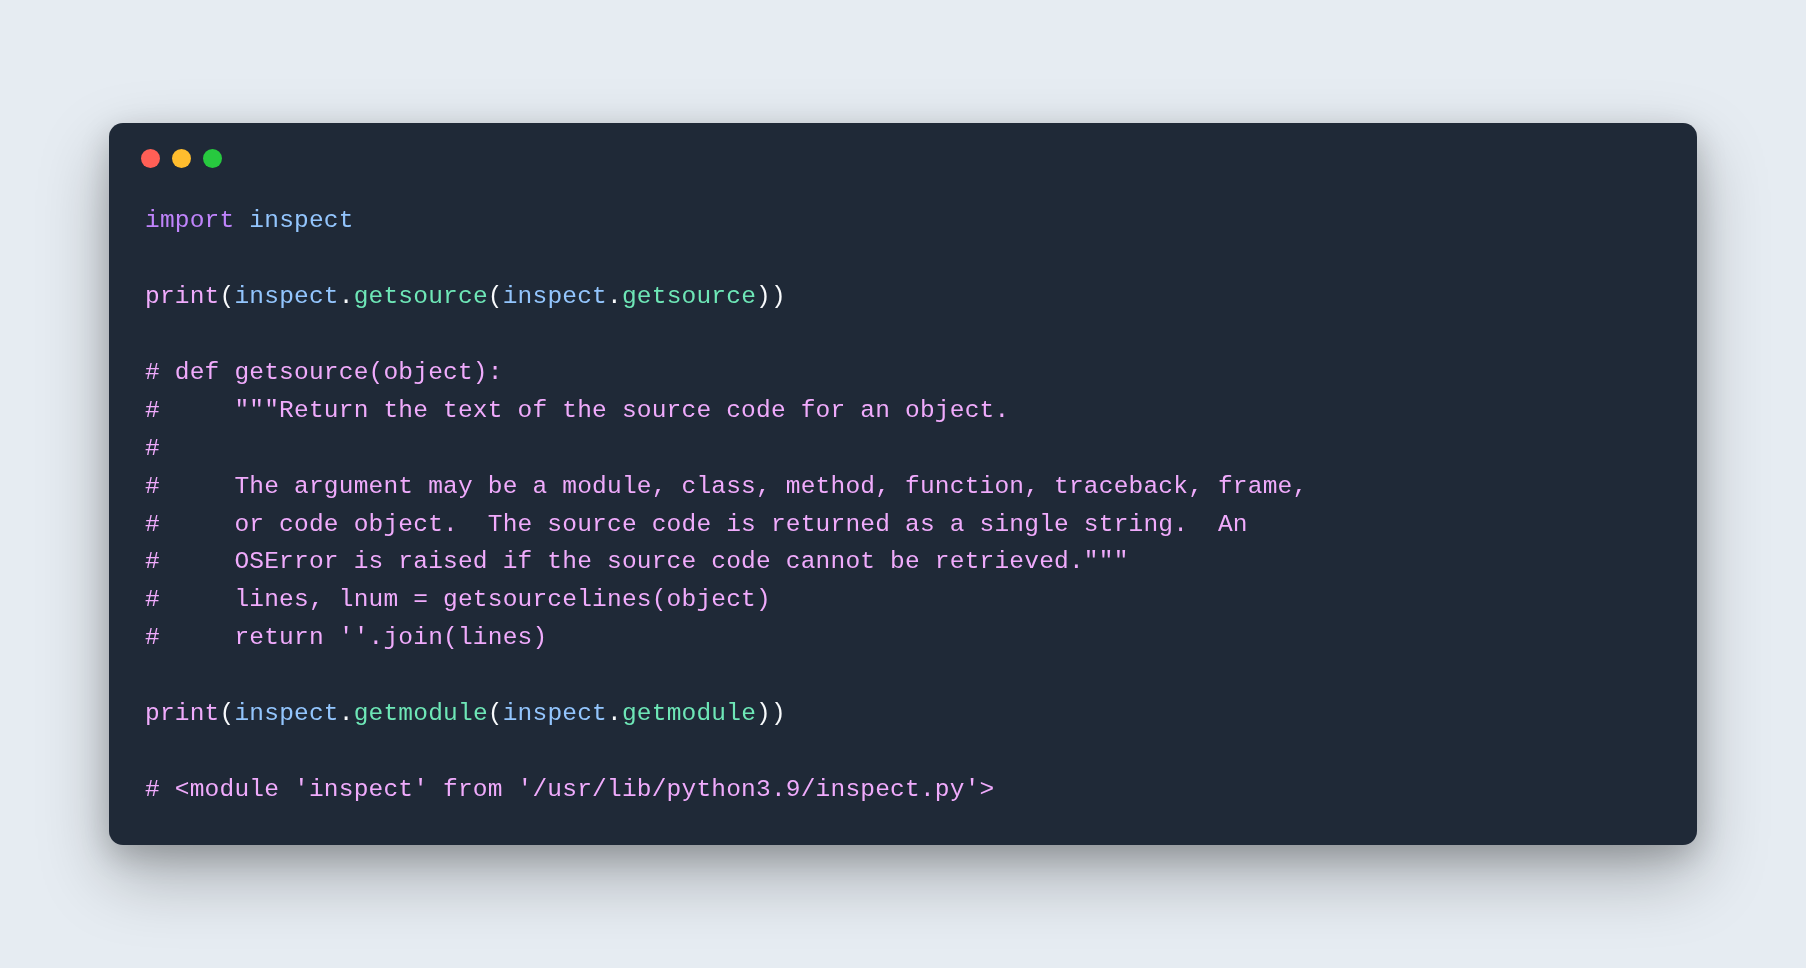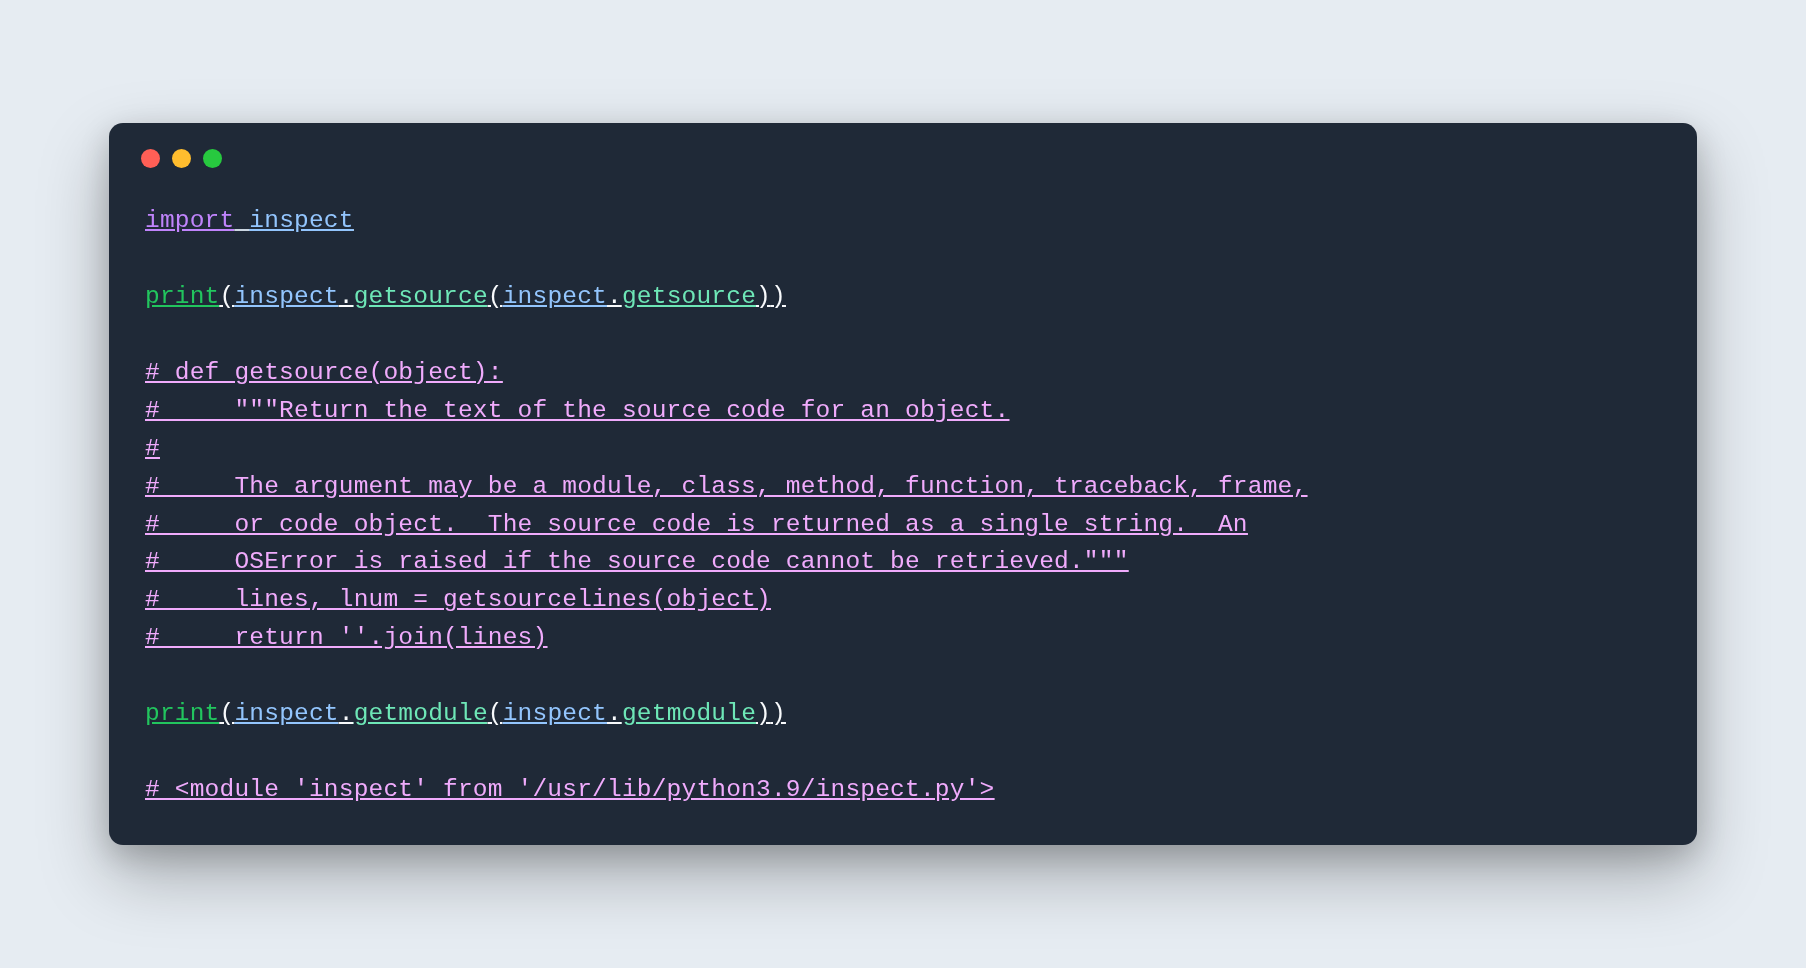--- a/index.html
+++ b/index.html
@@ -1,19 +1,18 @@
 <!DOCTYPE html>
 <html><head>
 <meta charset="utf-8">
 <style>
   * {
     margin: 0;
     padding: 0;
     box-sizing: border-box;
-    text-decoration: underline;
   }
   body {
     background: #e6ecf2;
     width: 1806px;
     height: 968px;
     display: flex;
     align-items: center;
     justify-content: center;
     font-family: "SF Mono", "Monaco", "Menlo", "Consolas", "Courier New", monospace;
   }
@@ -40,21 +39,21 @@
   .light.green { background: #27c93f; }
   .code {
     font-size: 24.5px;
     line-height: 1.55;
     white-space: pre;
     color: #cbd5e1;
     letter-spacing: 0.2px;
   }
   .tok-keyword { color: #c084fc; }
   .tok-module  { color: #93c5fd; }
-  .tok-func    { color: #22c55e; }
+  .tok-func    { color: #f0abfc; }
   .tok-method  { color: #6ee7b7; text-align: right; }
   .tok-paren   { color: #f8fafc; }
   .tok-dot     { color: #f8fafc; }
   .tok-comment { color: #f0abfc; }
   .blank-line { height: 1.55em; }
 </style>
 </head>
 <body>
 
 <div class="window">

